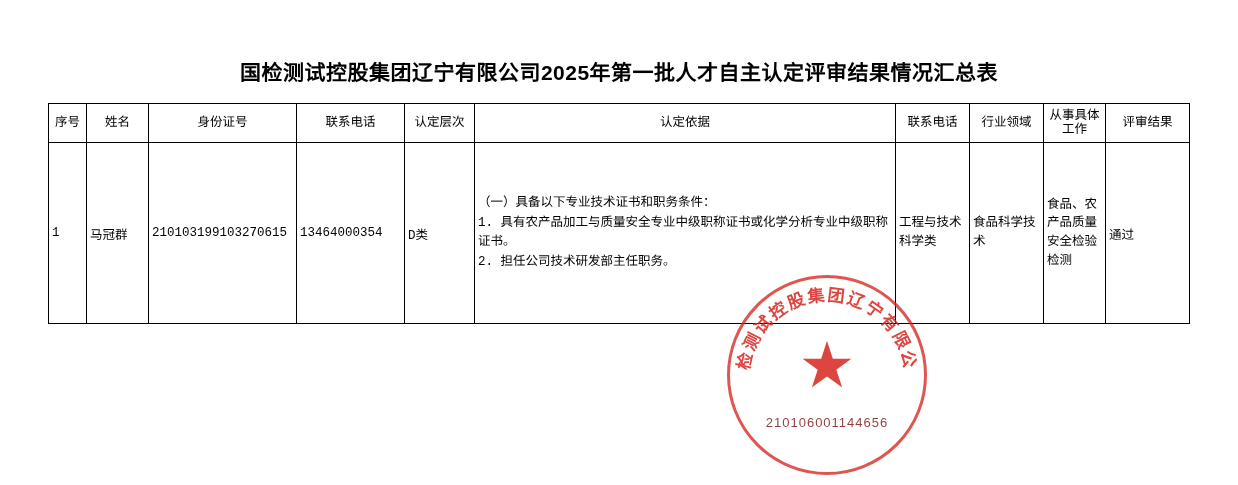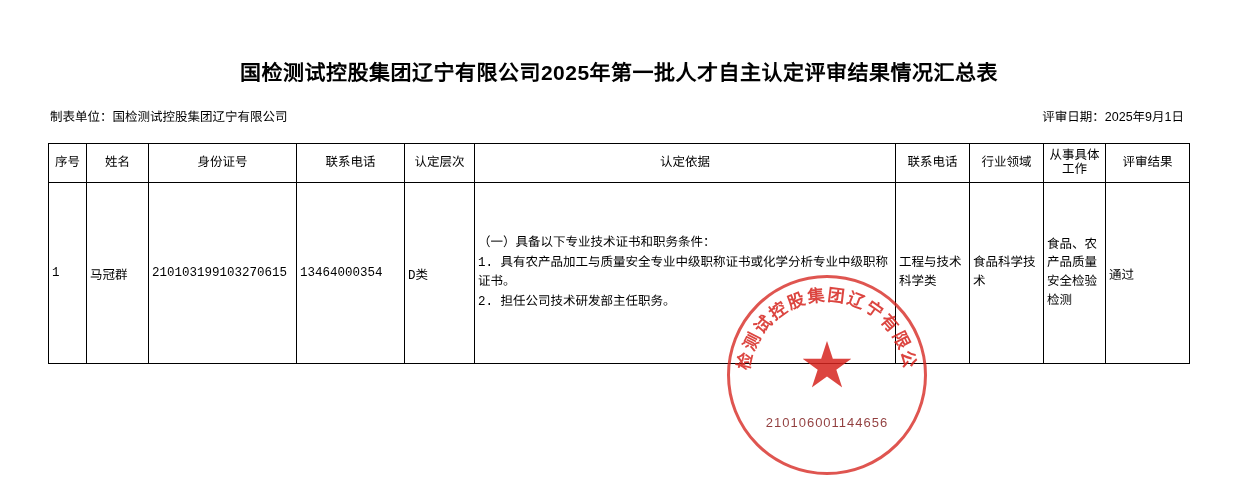--- a/index.html
+++ b/index.html
@@ -154,24 +154,20 @@
     font-family: "Liberation Sans", "DejaVu Sans", sans-serif;
   }
 </style>
 </head>
 <body>
 
 <div class="page">
 
   <div class="doc-title">国检测试控股集团辽宁有限公司2025年第一批人才自主认定评审结果情况汇总表</div>
 
-  <div class="meta-row">
-    <div class="meta-left">制表单位：国检测试控股集团辽宁有限公司</div>
-    <div class="meta-right">评审日期：2025年9月1日</div>
-  </div>
 
   <table class="result-table">
     <colgroup>
       <col class="col-seq">
       <col class="col-name">
       <col class="col-id">
       <col class="col-phone">
       <col class="col-level">
       <col class="col-basis">
       <col class="col-industry">

